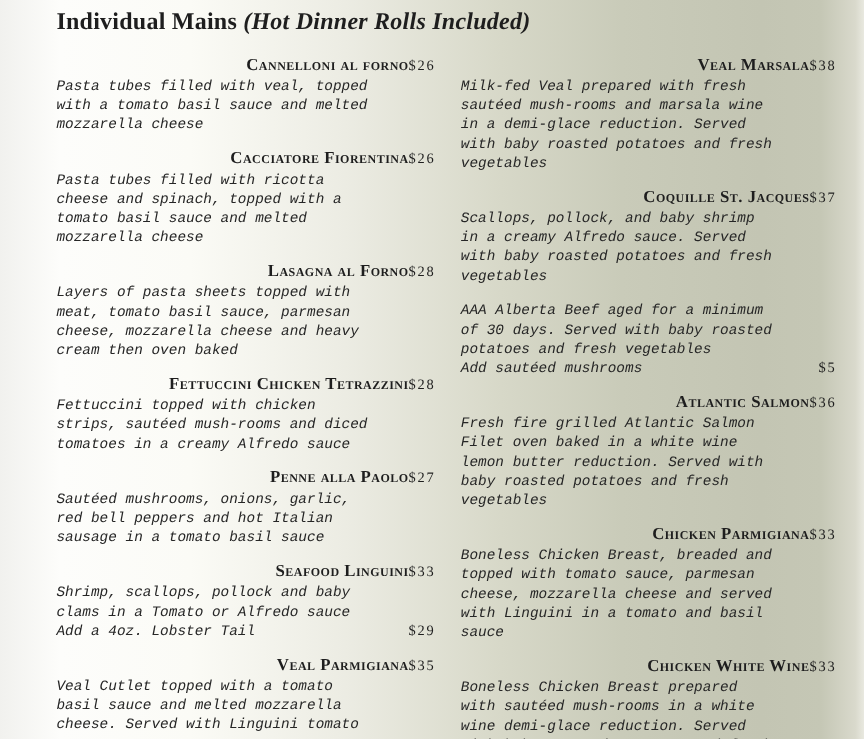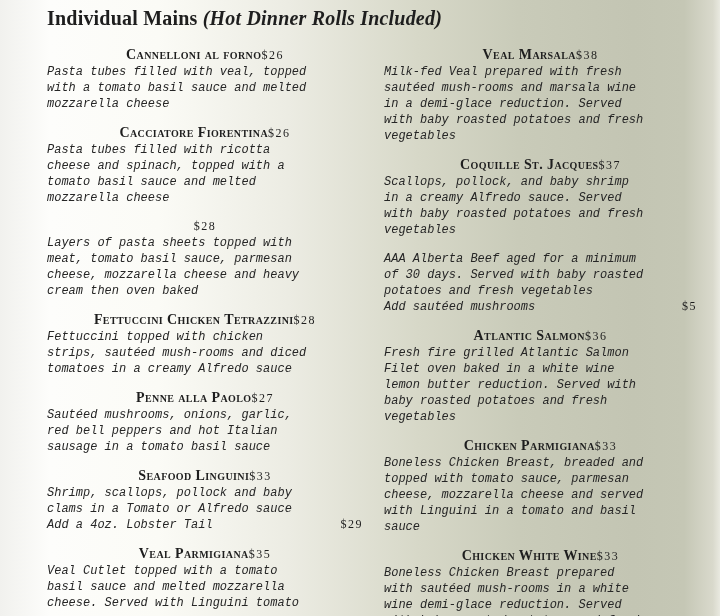--- a/index.html
+++ b/index.html
@@ -31,21 +31,21 @@
     letter-spacing: 0.2px;
     white-space: nowrap;
   }
   .title .note { font-style: italic; }
   .menu-col { position: absolute; top: 47px; }
   .col-left  { left: 47px;  width: 316px; }
   .col-right { left: 384px; width: 313px; }
   .item { margin-bottom: 13px; }
   .item-head {
     display: flex;
-    justify-content: center;
+    justify-content: flex-end;
     align-items: baseline;
     margin-bottom: 1px;
   }
   .item-name {
     font-variant: small-caps;
     font-weight: bold;
     font-size: 14px;
     letter-spacing: 0.4px;
   }
   .item-price, .addon-price {
@@ -88,20 +88,21 @@
     <div class="item">
       <div class="item-head">
         <span class="item-name">Cacciatore Fiorentina</span>
         <span class="item-price">$26</span>
       </div>
       <div class="item-desc">Pasta tubes filled with ricotta cheese and spinach, topped with a tomato basil sauce and melted mozzarella cheese</div>
     </div>
 
     <div class="item">
       <div class="item-head">
+        <span class="item-name">Lasagna al Forno</span>
         <span class="item-price">$28</span>
       </div>
       <div class="item-desc">Layers of pasta sheets topped with meat, tomato basil sauce, parmesan cheese, mozzarella cheese and heavy cream then oven baked</div>
     </div>
 
     <div class="item">
       <div class="item-head">
         <span class="item-name">Fettuccini Chicken Tetrazzini</span>
         <span class="item-price">$28</span>
       </div>

